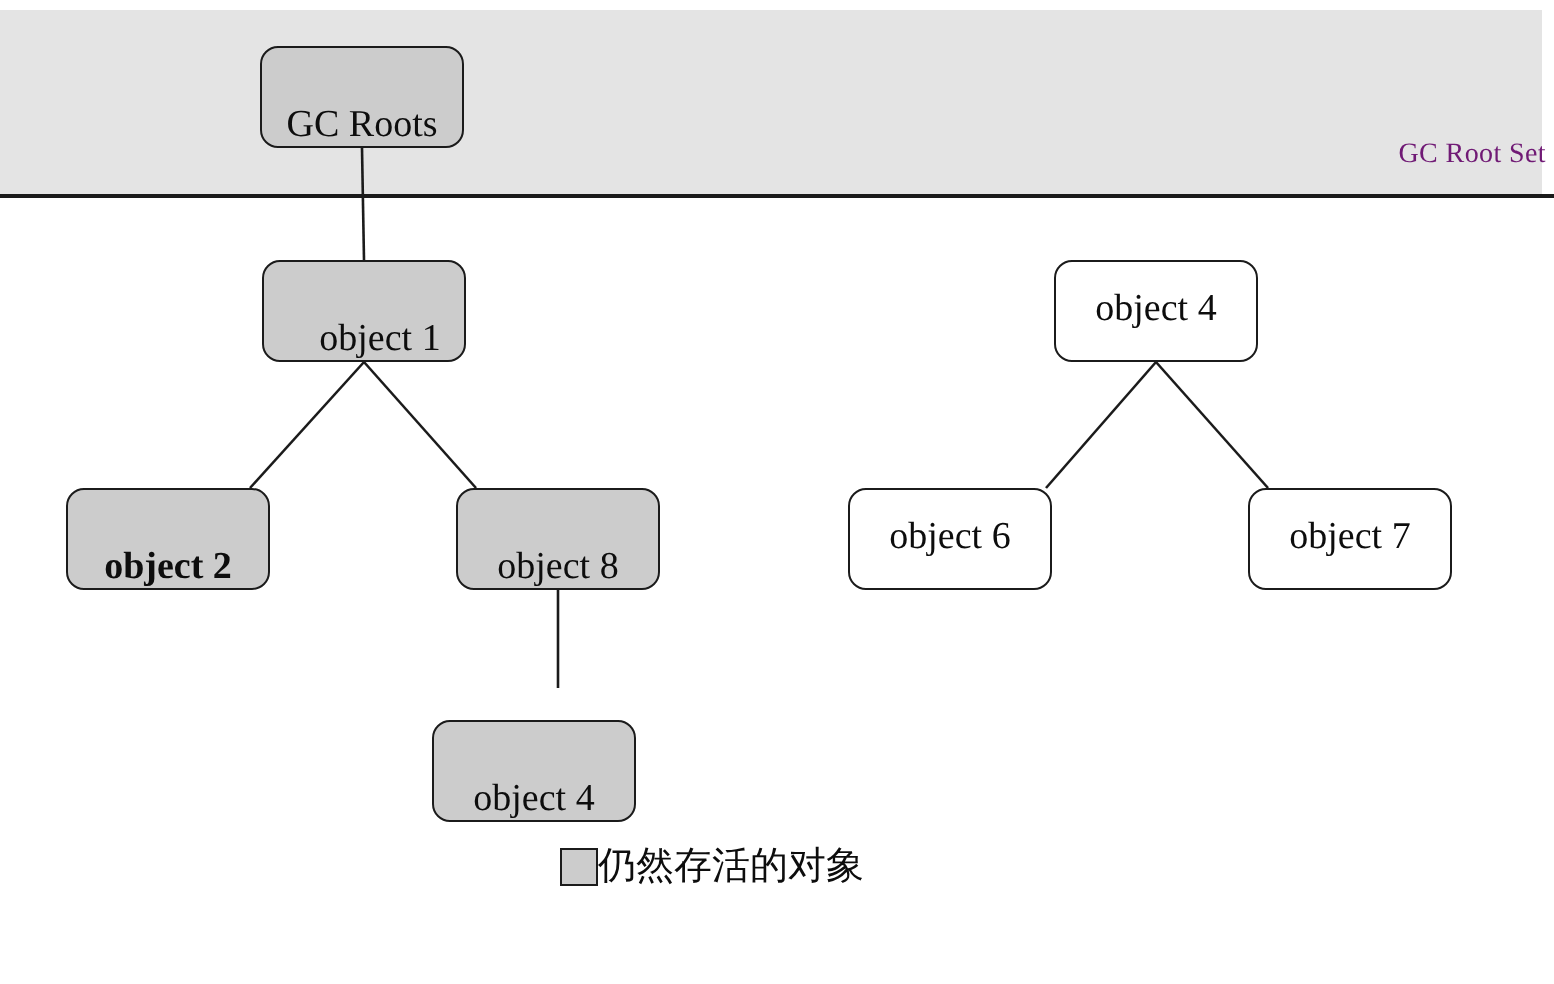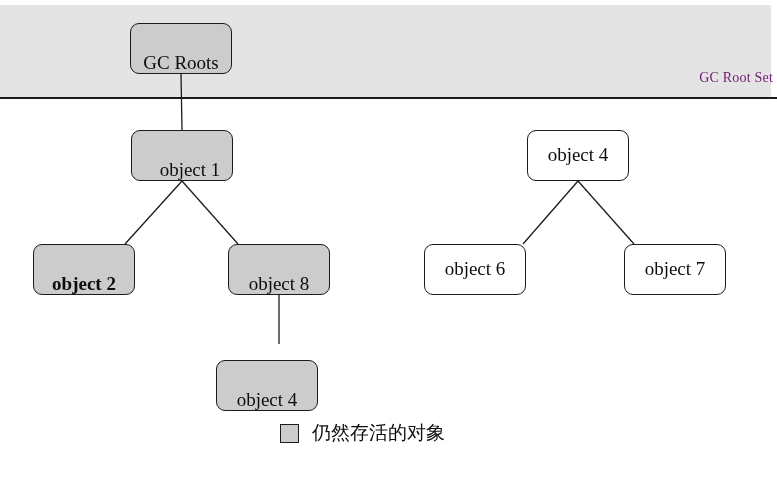--- a/index.html
+++ b/index.html
@@ -93,21 +93,20 @@
   .legend-swatch {
     width: 19px;
     height: 19px;
     border: 1px solid #1b1b1b;
     box-sizing: border-box;
     flex: 0 0 auto;
   }
   .legend-swatch.alive { background: #cccccc; }
   .legend-swatch.dead  { background: #ffffff; }
   .legend-text {
-    margin-left: 13px;
     font-size: 19px;
     color: #0d0d0d;
     white-space: nowrap;
     font-family: "DejaVu Serif", "Liberation Serif", serif;
   }
 </style>
 </head>
 <body>
 
 <div id="canvas">

